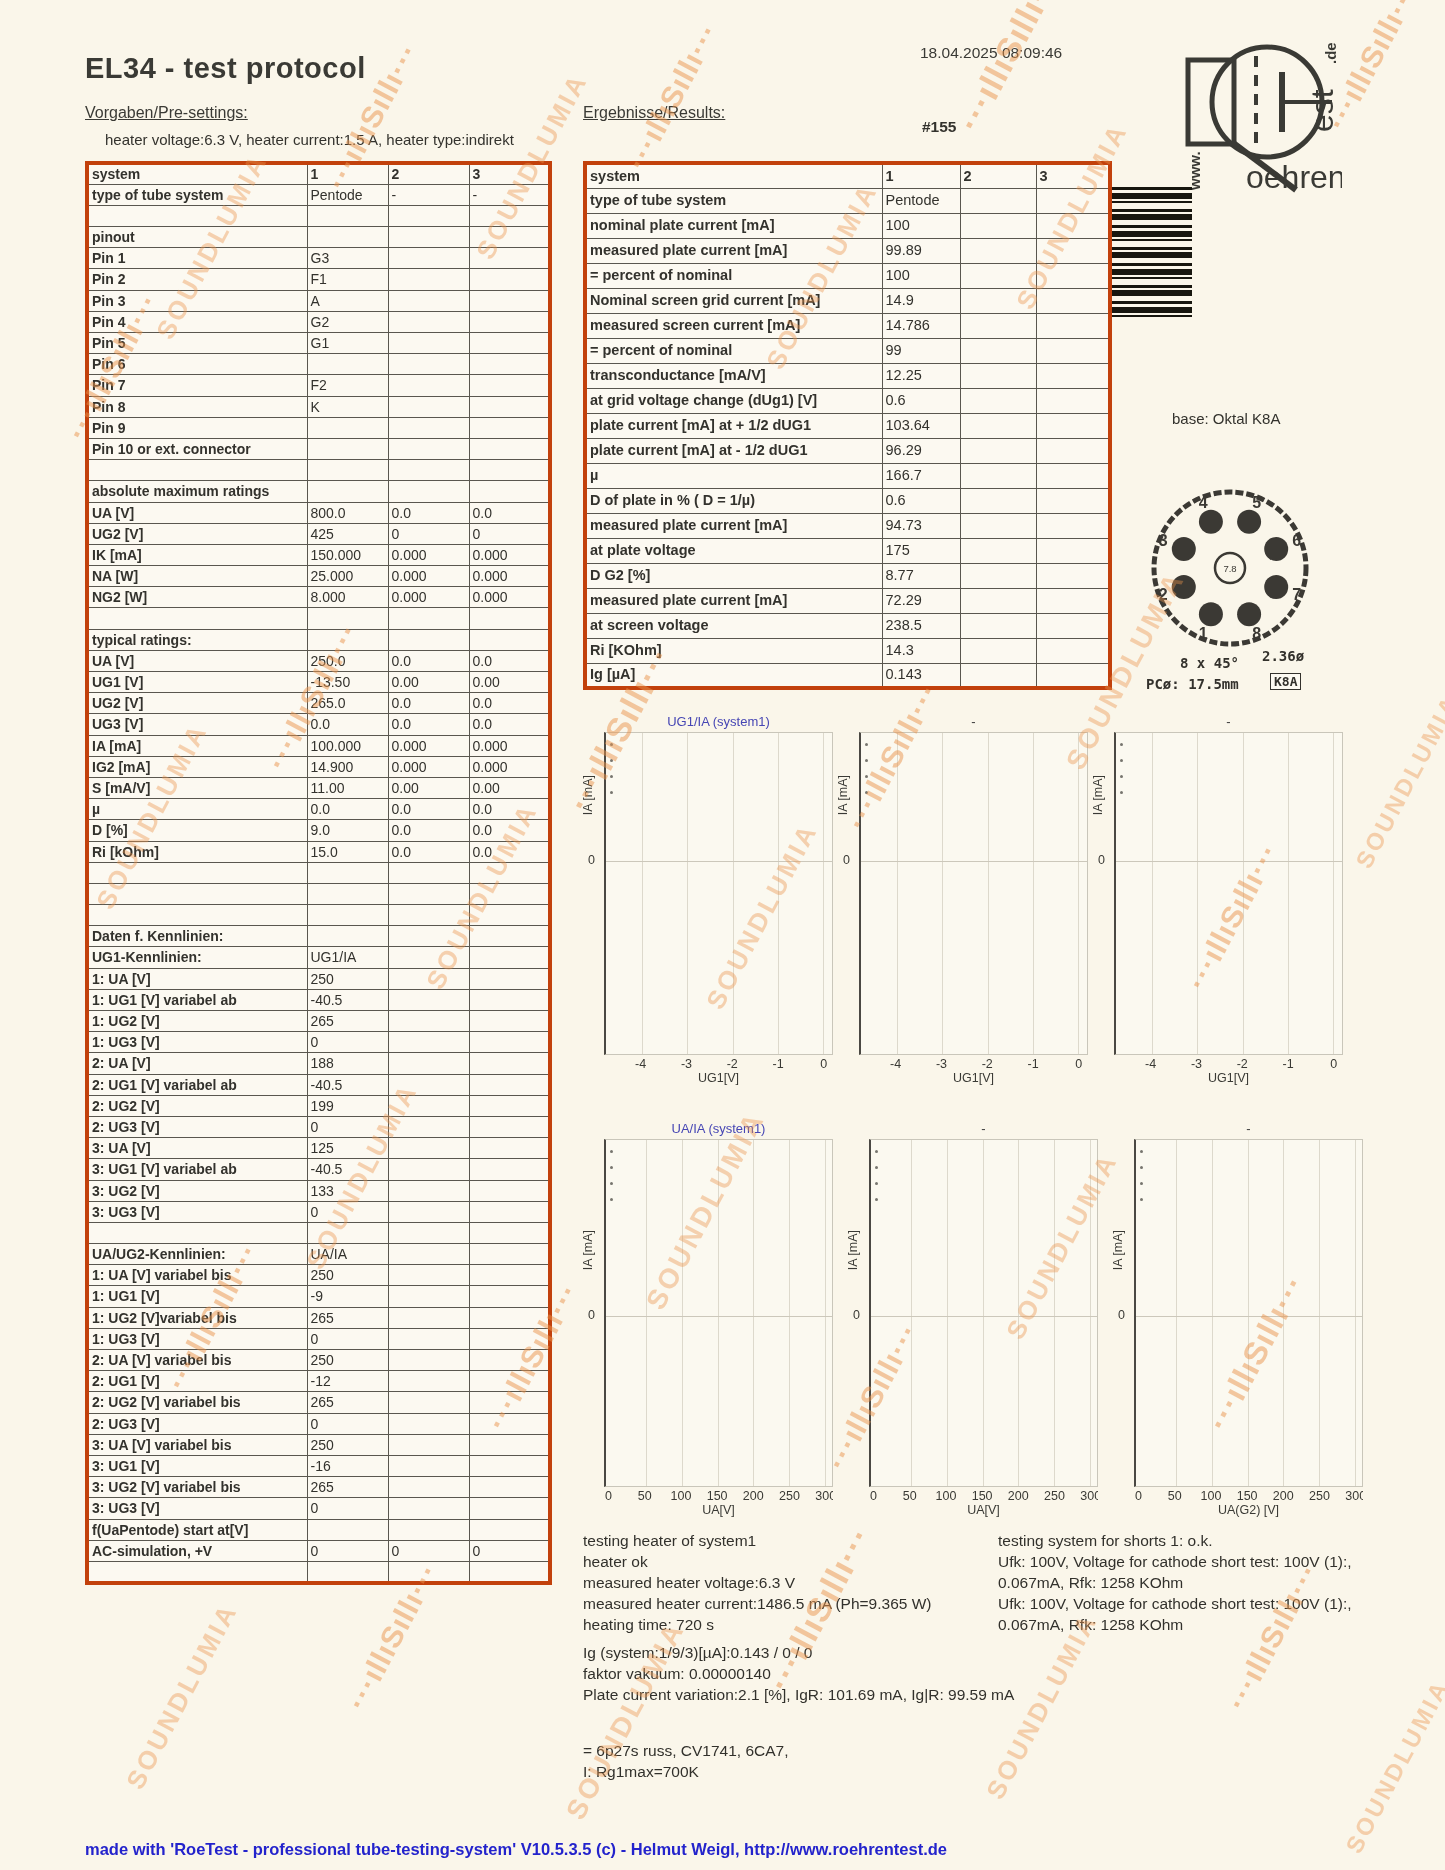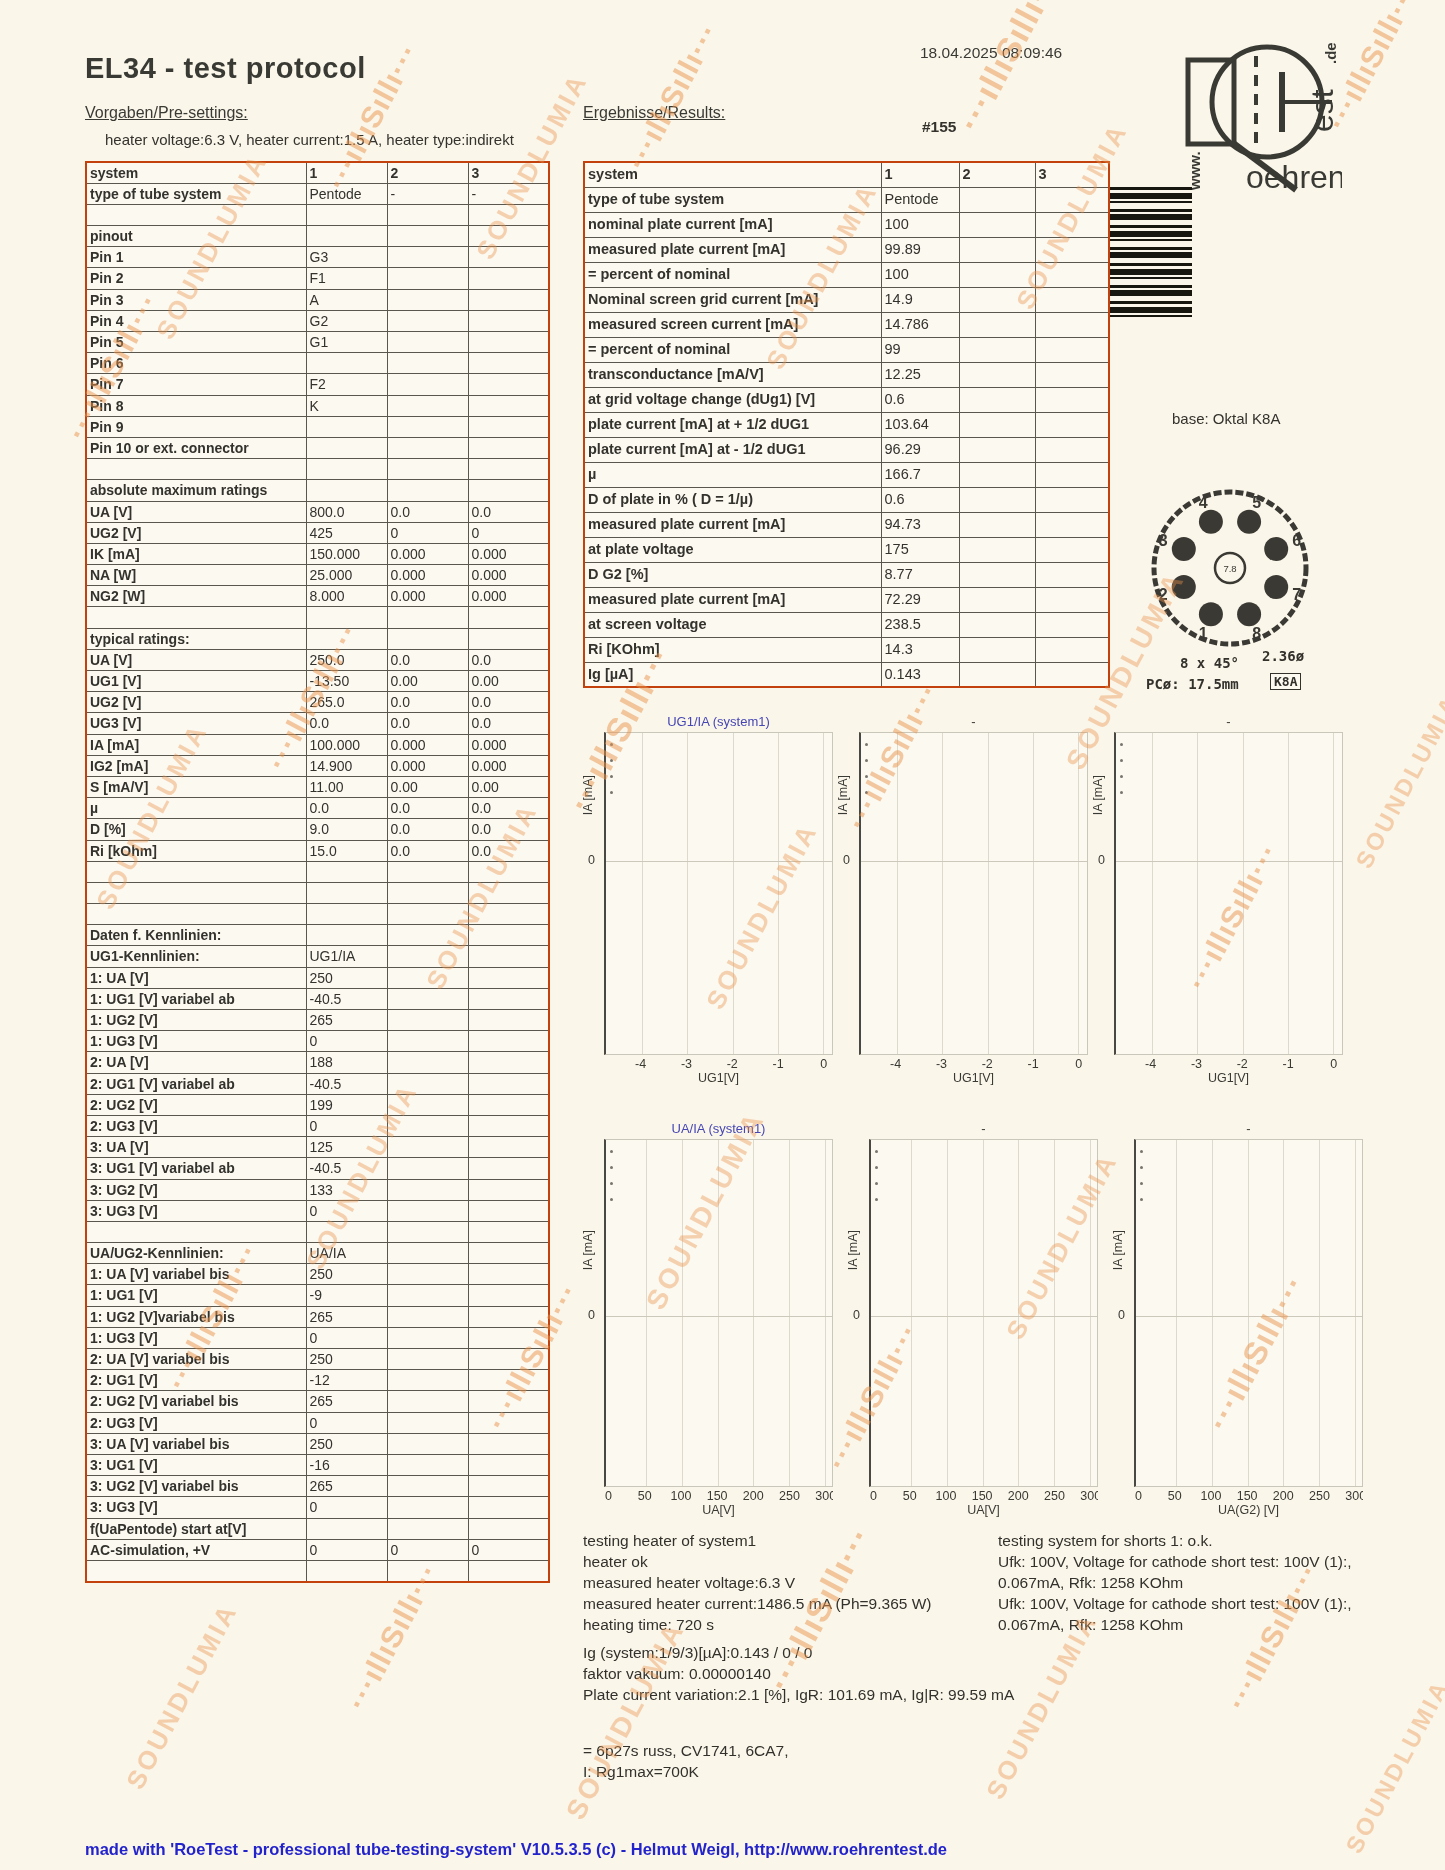--- a/index.html
+++ b/index.html
@@ -5,21 +5,21 @@
   html,body{margin:0;padding:0;}
   .page{position:relative;width:1445px;height:1870px;background:#faf6ea;
         font-family:"Liberation Sans",sans-serif;color:#33322d;overflow:hidden;}
   .abs{position:absolute;}
   .title{font-size:29px;font-weight:bold;color:#3a3a35;letter-spacing:0.5px;}
   .datetime{font-size:15.5px;color:#3a3a35;}
   .sechead{font-size:16px;font-weight:normal;color:#3a3a35;text-decoration:underline;}
   .plainline{font-size:15px;color:#33322d;}
   .serial{font-size:15.5px;font-weight:bold;}
   
-  table.gridtbl{border-collapse:collapse;table-layout:fixed;border:2px solid #c2410c;}
+  table.gridtbl{border-collapse:collapse;table-layout:fixed;border:4px solid #c2410c;}
   table.gridtbl td{border:1px solid #5a574f;box-sizing:border-box;padding:0 3px;
         overflow:hidden;white-space:nowrap;line-height:1.15;background:#fcf9f1;vertical-align:middle;}
   table.ptable td{height:21.2px;font-size:14px;}
   table.rtable td{height:25px;font-size:14.5px;}
   td.lbl{background:#eae7e0;font-weight:bold;}
   td.hd{font-weight:bold;}
   td.green{background:#a9e356;}
   
   .chartrow{position:absolute;left:578px;display:flex;}
   .chart{width:255px;}

